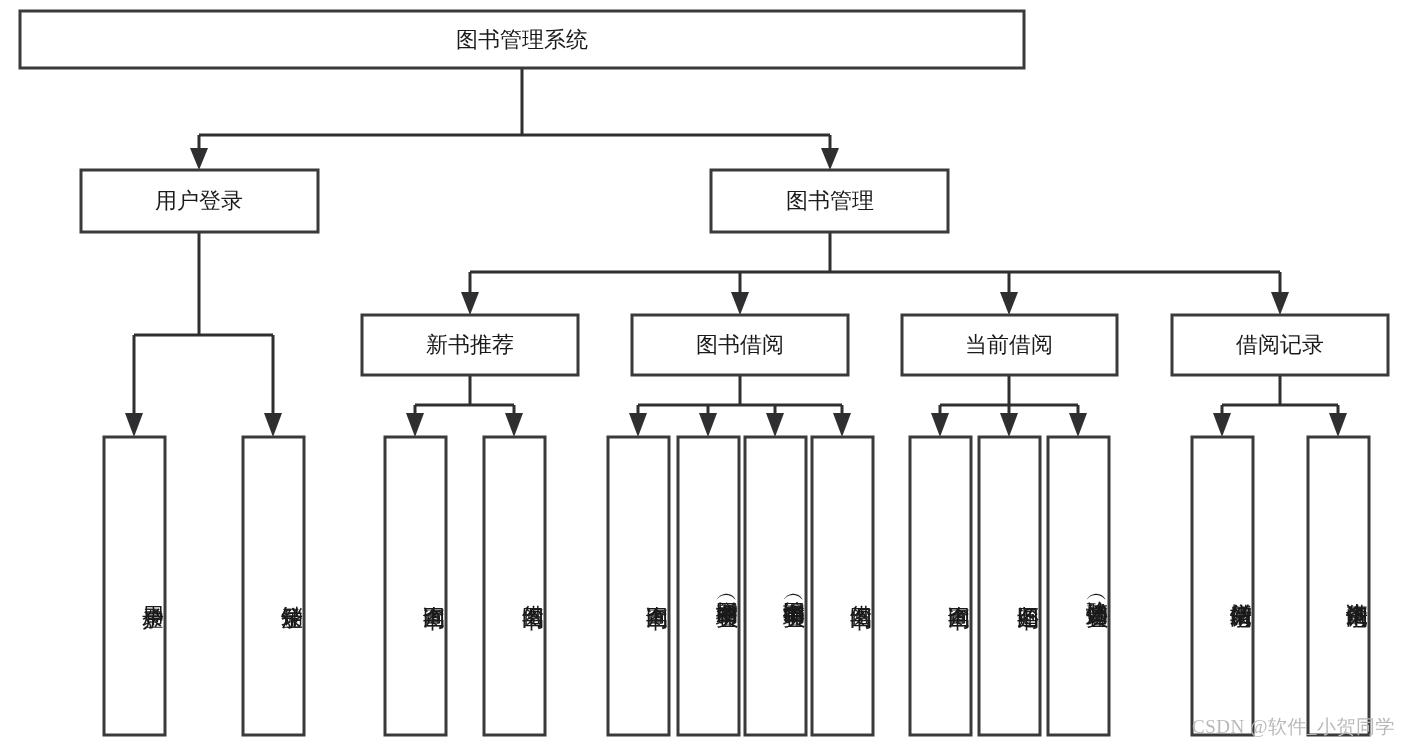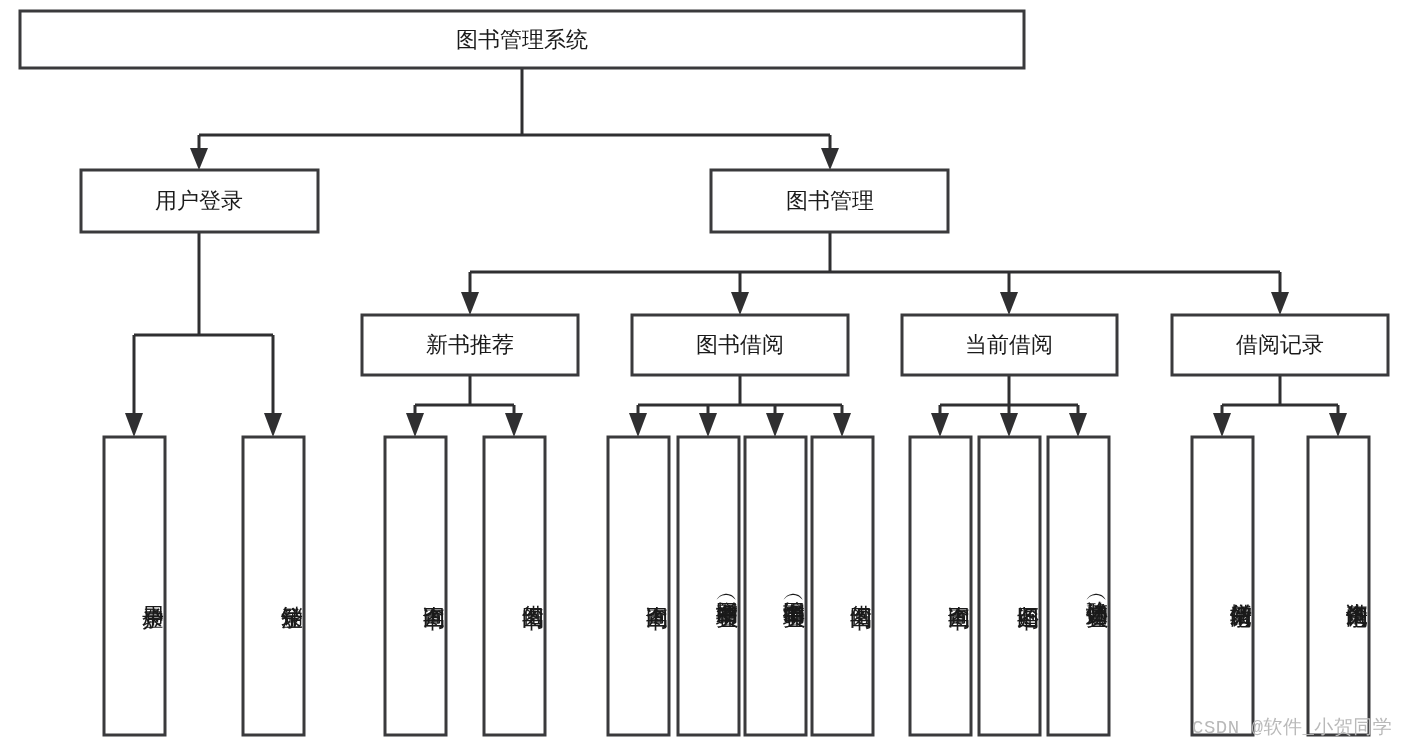--- a/index.html
+++ b/index.html
@@ -63,21 +63,21 @@
     letter-spacing: 1px;
     white-space: nowrap;
     pointer-events: none;
   }
   .watermark {
     position: absolute;
     font-size: 19px;
     color: #b9b9b9;
     letter-spacing: 0.5px;
     white-space: nowrap;
-    font-family: Liberation Mono, monospace;
+    font-family: Liberation Serif, serif;
   }
 </style>
 </head>
 <body>
 
 <div id="diagram-root">
 
   <svg class="flow" viewBox="0 0 1405 747" xmlns="http://www.w3.org/2000/svg">
 
     <g>

